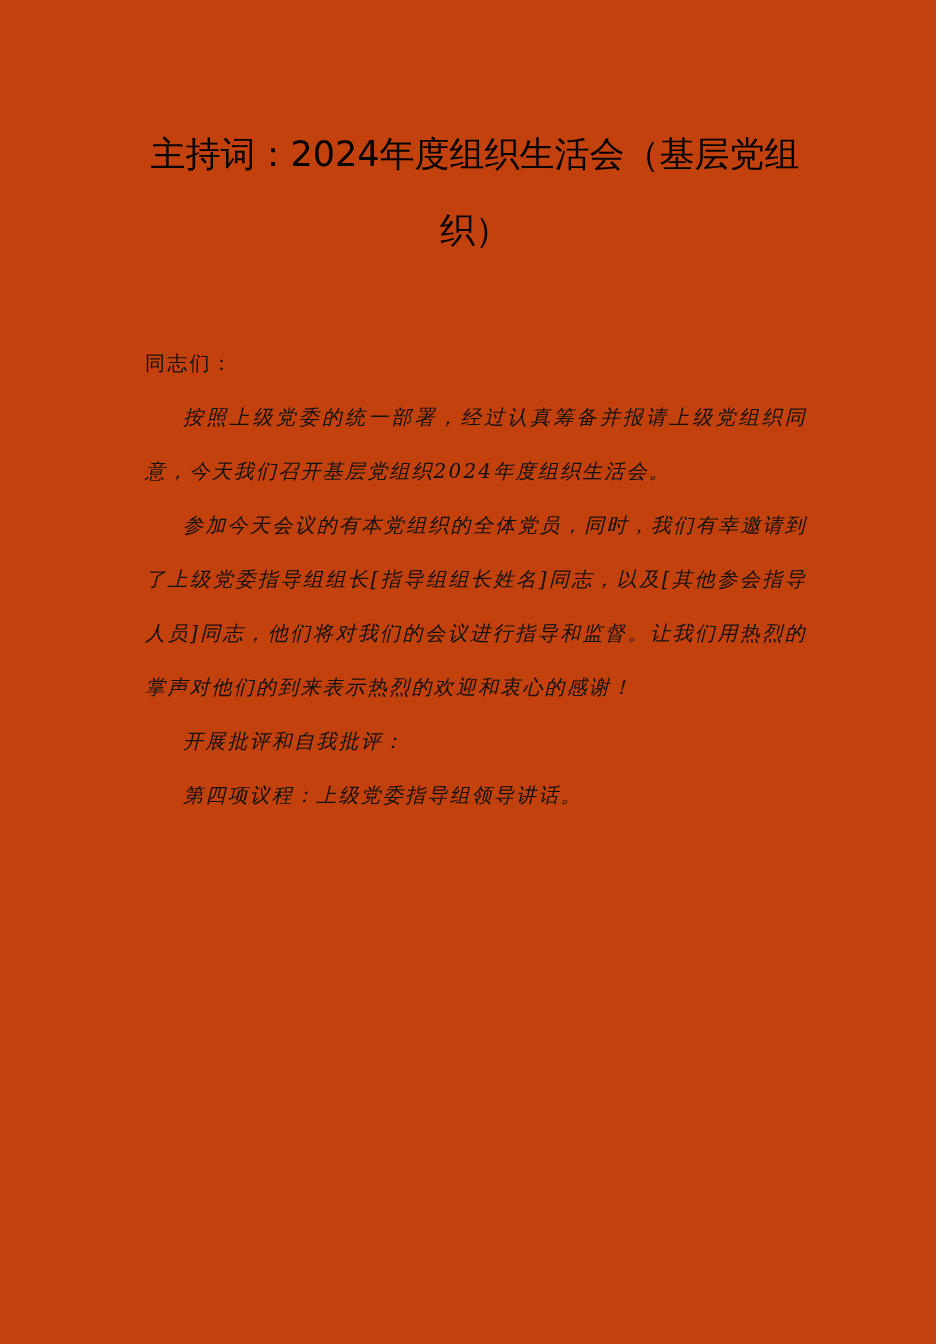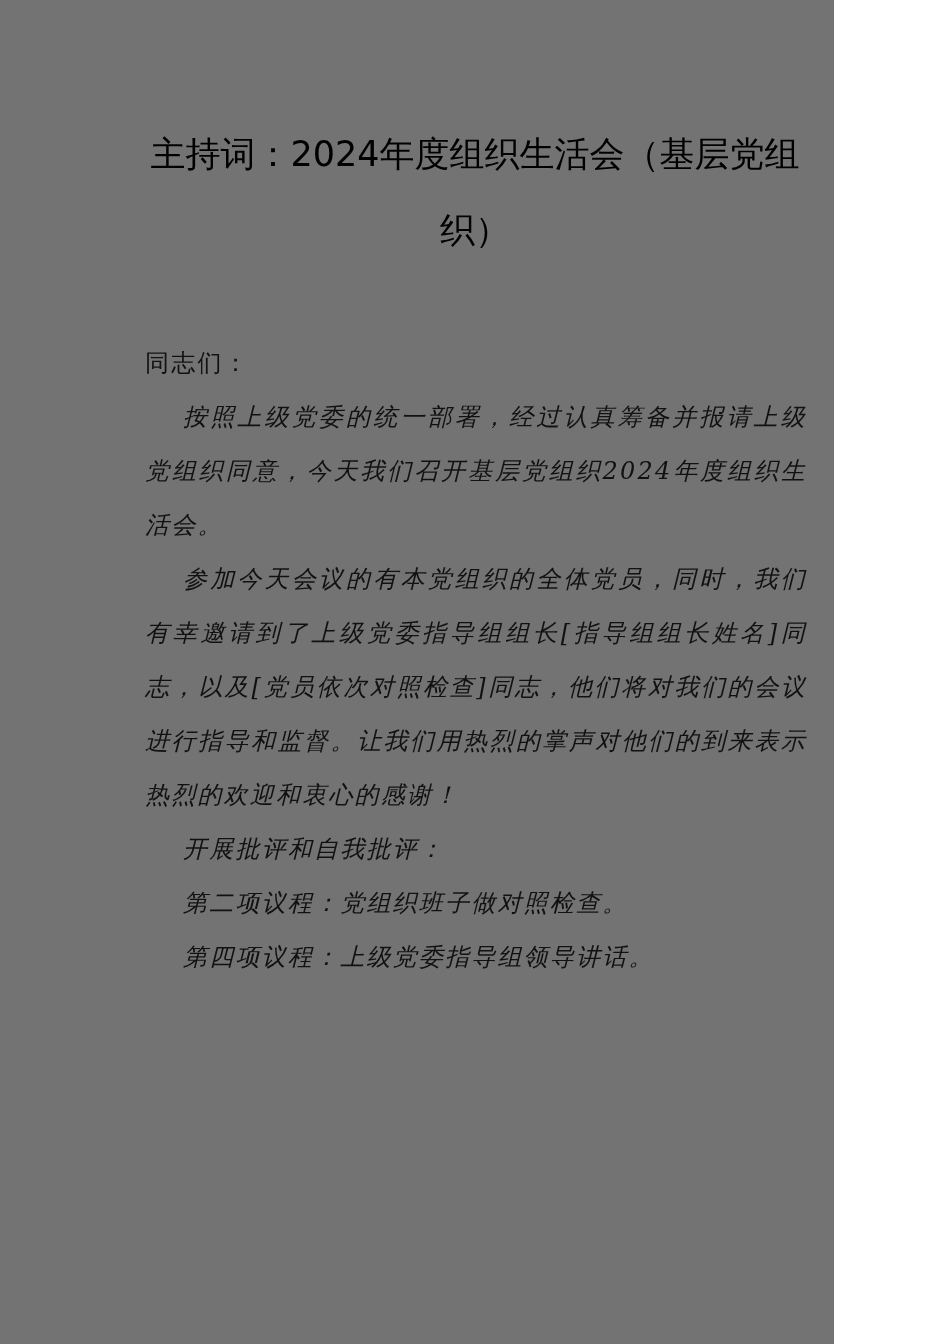--- a/index.html
+++ b/index.html
@@ -1,36 +1,35 @@
 <!DOCTYPE html>
 <html><head>
 <meta charset="utf-8">
 <style>
   html, body { margin: 0; padding: 0; background: #ffffff; }
   body { width: 950px; height: 1344px; position: relative; overflow: hidden;
          font-family: "DejaVu Serif", "Liberation Serif", serif; color: #111; }
-  .page { position: absolute; left: 0; top: 0; width: 834px; height: 1344px; background: #737373; }
+  .page { position: absolute; left: 0; top: 0; width: 936px; height: 1344px; background: #c2410c; }
   .title { position: absolute; left: 145px; width: 660px; text-align: center;
            font-family: "DejaVu Sans", "Liberation Sans", sans-serif; font-size: 35px;
            line-height: 36px; color: #000; letter-spacing: 0px; }
   .title.l1 { top: 136px; }
   .title.l2 { top: 212px; }
   .body { position: absolute; left: 145px; width: 662px; top: 336px; }
-  .para { font-size: 24px; line-height: 54px; margin: 0; text-align: justify;
+  .para { font-size: 20px; line-height: 54px; margin: 0; text-align: justify;
           text-align-last: left; letter-spacing: 2.2px; color: #111; }
   .para.indent { text-indent: 38px; font-style: italic; }
 </style>
 </head>
 <body>
 
 <div class="page">
   <div class="title l1">主持词：2024年度组织生活会（基层党组</div>
   <div class="title l2">织）</div>
 
   <div class="body">
     <p class="para">同志们：</p>
     <p class="para indent">按照上级党委的统一部署，经过认真筹备并报请上级党组织同意，今天我们召开基层党组织2024年度组织生活会。</p>
-    <p class="para indent">参加今天会议的有本党组织的全体党员，同时，我们有幸邀请到了上级党委指导组组长[指导组组长姓名]同志，以及[党员依次对照检查]同志，他们将对我们的会议进行指导和监督。让我们用热烈的掌声对他们的到来表示热烈的欢迎和衷心的感谢！</p>
+    <p class="para indent">参加今天会议的有本党组织的全体党员，同时，我们有幸邀请到了上级党委指导组组长[指导组组长姓名]同志，以及[其他参会指导人员]同志，他们将对我们的会议进行指导和监督。让我们用热烈的掌声对他们的到来表示热烈的欢迎和衷心的感谢！</p>
     <p class="para indent">开展批评和自我批评：</p>
-    <p class="para indent">第二项议程：党组织班子做对照检查。</p>
     <p class="para indent">第四项议程：上级党委指导组领导讲话。</p>
   </div>
 </div>
 
 </body></html>

